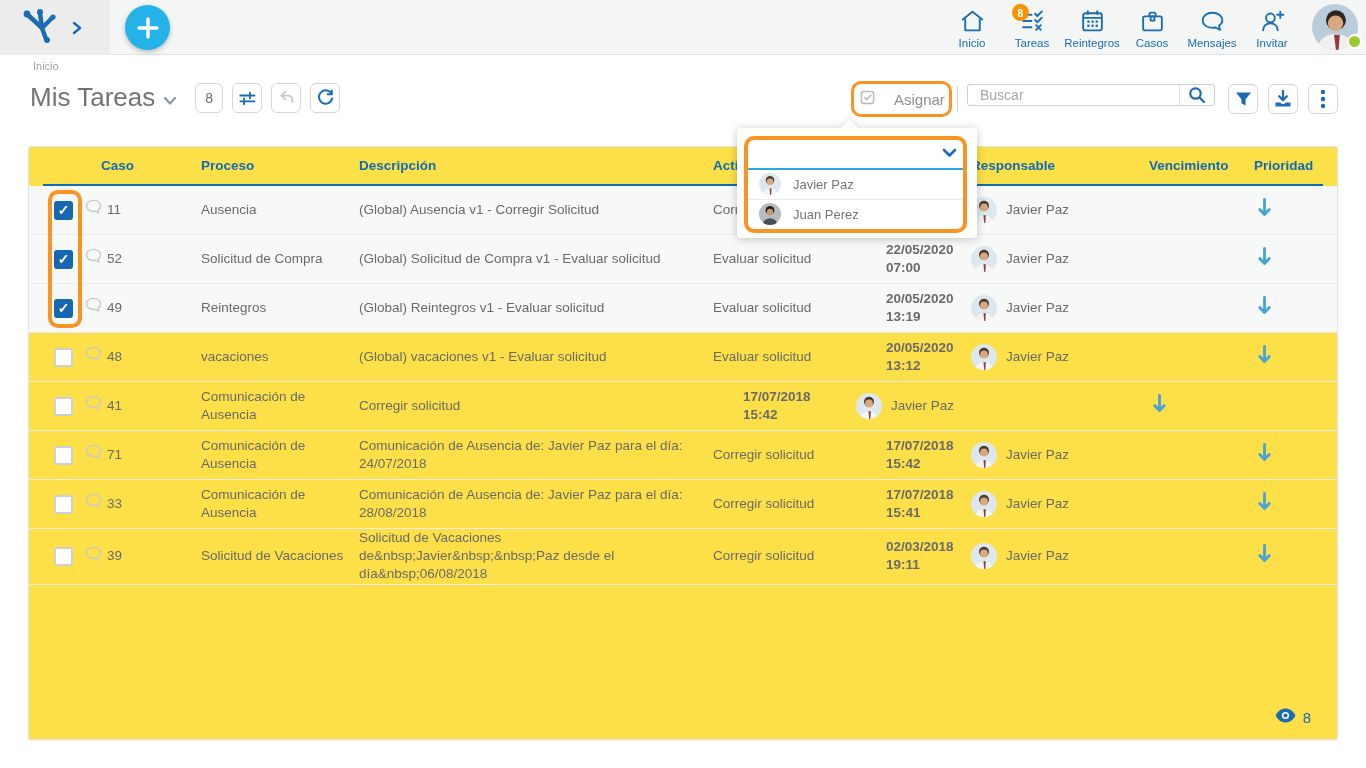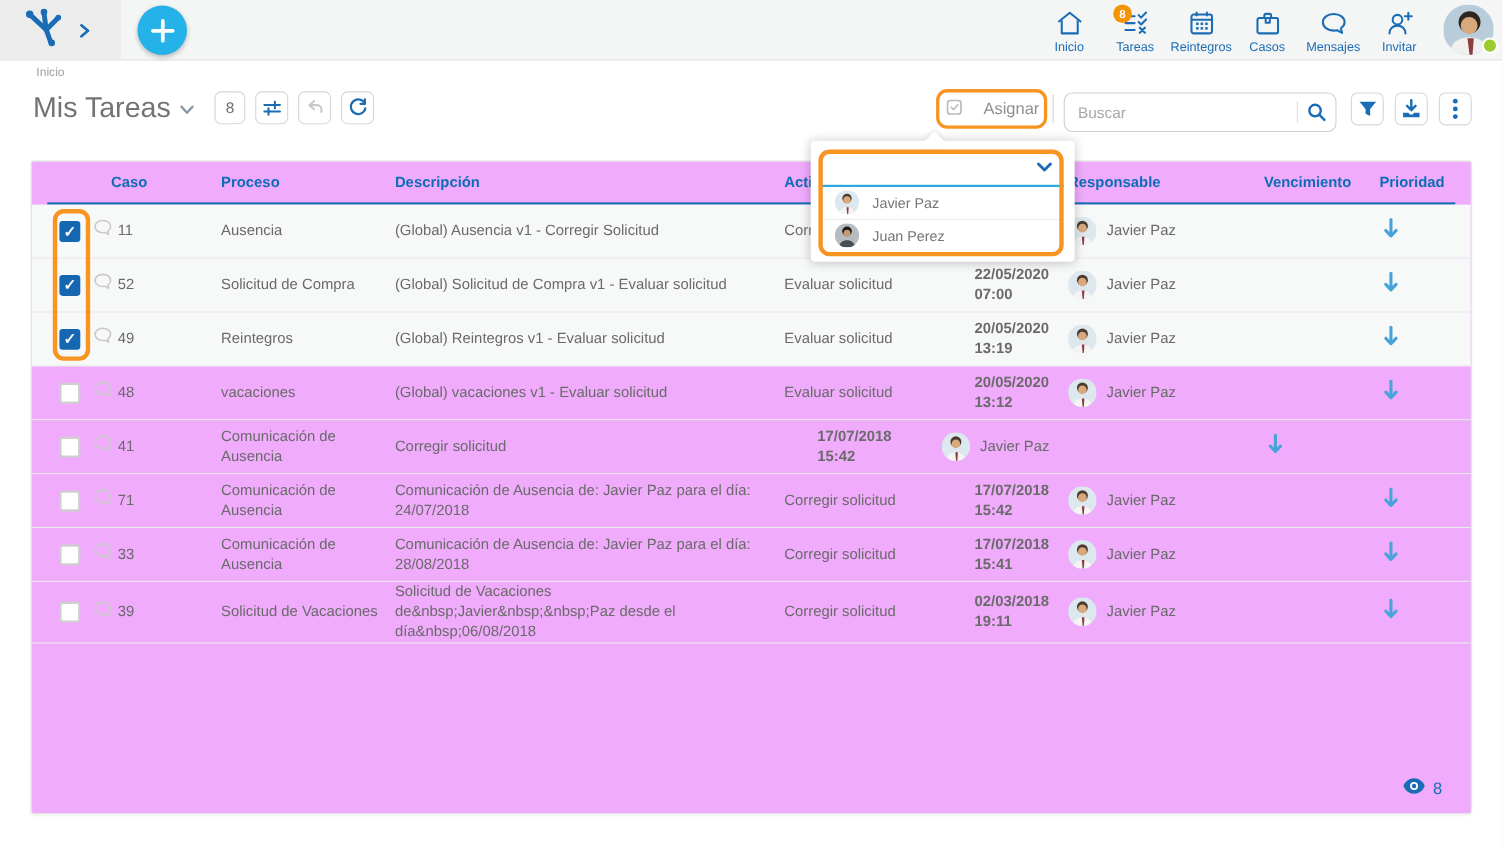--- a/index.html
+++ b/index.html
@@ -26,29 +26,29 @@
   .title-row { position:absolute; left:30px; top:82px; display:flex; align-items:center; }
   .page-title { font-size:26px; color:#737373; font-weight:400;text-align:right; }
   .title-chevron { margin-left:8px; margin-top:6px; }
   .count-box { margin-left:18px; min-width:28px; height:30px; border:1px solid #d6d6d6; border-radius:6px; display:flex; align-items:center; justify-content:center; font-size:14px; color:#6d6d6d; padding:0 7px; }
   .icon-btn { margin-left:9px; width:30px; height:30px; border:1px solid #d6d6d6; border-radius:6px; background:#fff; display:flex; align-items:center; justify-content:center; cursor:pointer; }
 
   
   .assign-btn { position:absolute; left:860px; top:86px; height:26px; display:flex; align-items:center; background:#fff; border:none; cursor:pointer; }
   .assign-label { font-size:15px; color:#8f8f8f; margin-left:19px; }
   .v-divider { position:absolute; left:957px; top:86px; width:1px; height:26px; background:#d6d6d6; }
-  .search-box { position:absolute; left:967px; top:84px; width:248px; height:36px; border:1px solid #cfcfcf; border-radius:8px; background:#fff; display:flex; align-items:center; }
+  .search-box { position:absolute; left:967px; top:84px; width:248px; height:22px; border:1px solid #cfcfcf; border-radius:3px; background:#fff; display:flex; align-items:center; }
   .search-input { flex:1; border:none; outline:none; font-size:14px; color:#555; padding:0 12px; font-family:"Liberation Sans",sans-serif; background:transparent; }
   .search-input::placeholder { color:#a8a8a8; }
   .search-sep { width:1px; height:20px; background:#e0e0e0; }
   .search-btn { width:34px; height:28px; display:flex; align-items:center; justify-content:center; cursor:pointer; }
   .tool-btn { position:absolute; top:84px; width:30px; height:30px; border:1px solid #d6d6d6; border-radius:6px; background:#fff; display:flex; align-items:center; justify-content:center; cursor:pointer; }
 
   
-  .card { position:absolute; left:28px; top:146px; width:1310px; height:594px; background:#f0abfc; border:1px solid #e3e3e3; border-radius:3px; box-shadow:0 1px 2px rgba(0,0,0,.05); }
+  .card { position:absolute; left:28px; top:146px; width:1310px; height:594px; background:#fde047; border:1px solid #e3e3e3; border-radius:3px; box-shadow:0 1px 2px rgba(0,0,0,.05); }
   .grid { display:grid; grid-template-columns:50px 28px 94px 158px 354px 143px 115px 150px 105px 1fr; align-items:center; }
   .thead { height:37px; }
   .th { font-size:13.5px; font-weight:bold; color:#0f6cb6; }
   .th.c-caso { margin-left:-6px; }
   .th.c-venc, .th.c-prio { padding-left:28px; }
   .head-rule { margin:0 14px; height:2px; background:#0f6cb6; }
   .trow { min-height:49px; border-bottom:1px solid #ebebeb; cursor:pointer; }
   .trow.selected { background:#f7f8f8; }
   .c { font-size:13.5px; color:#6a6a6a; line-height:1.35; }
   .c-cb { display:flex; justify-content:flex-end; padding-right:6px; }

